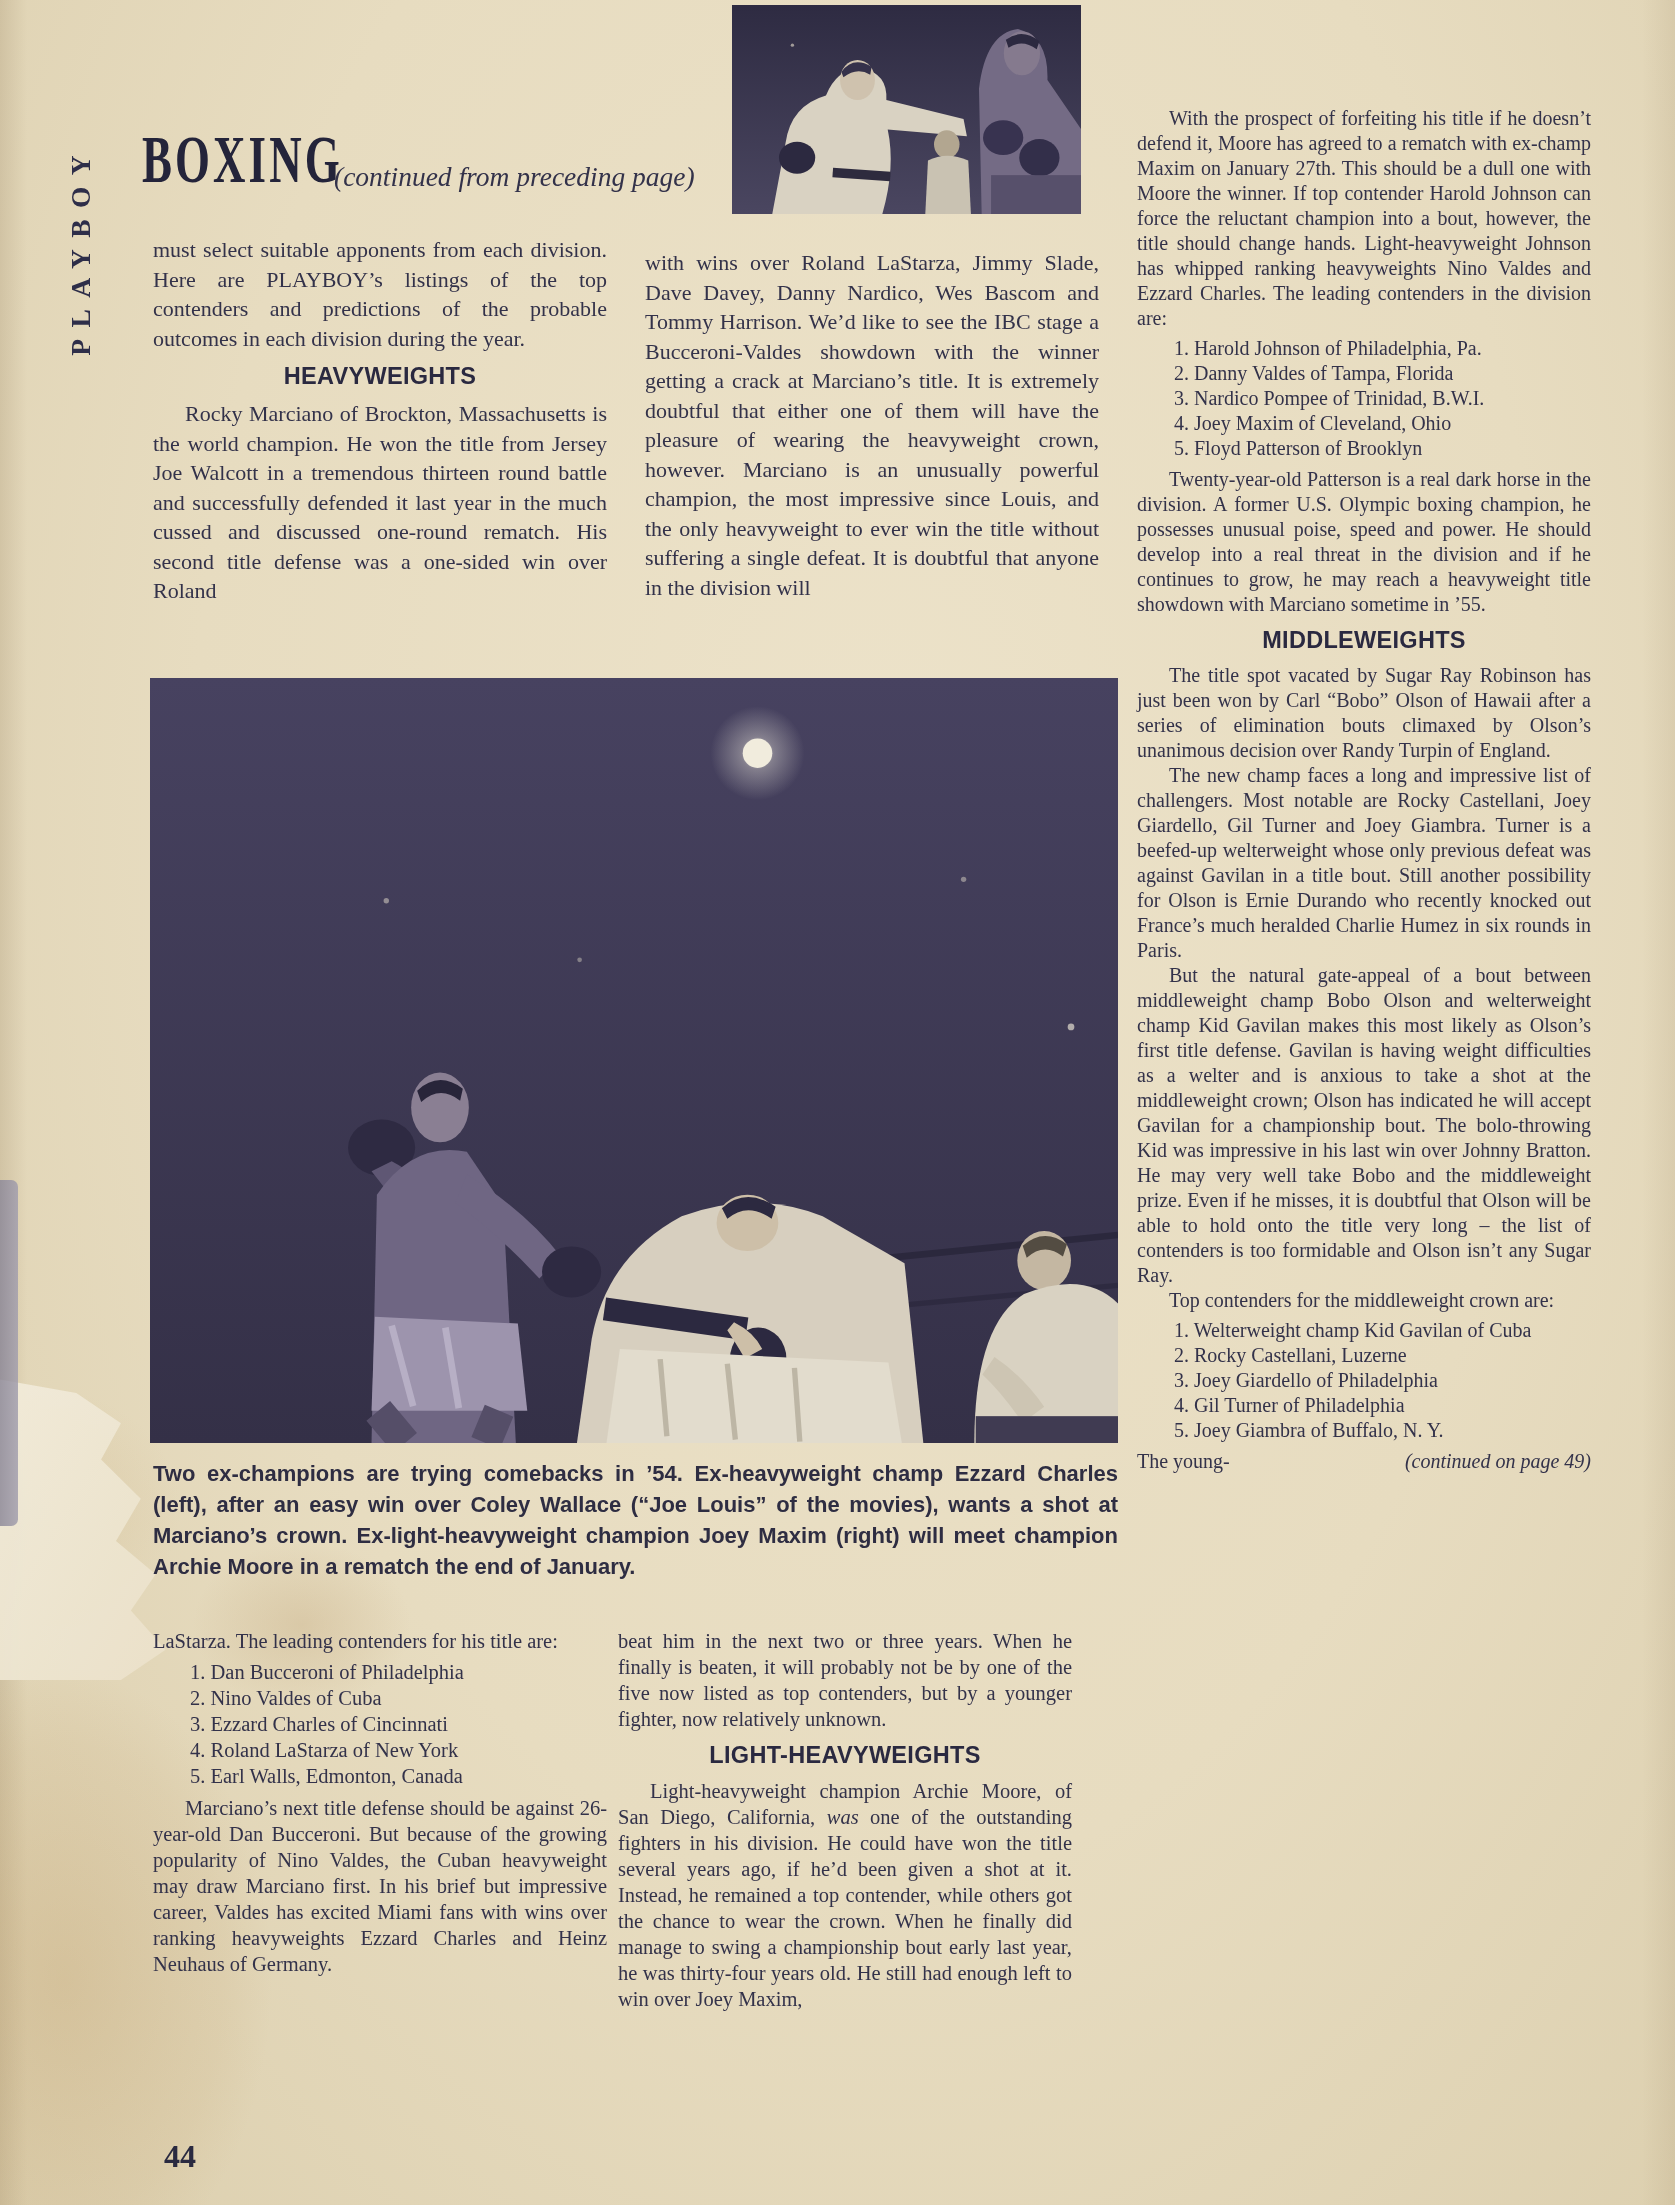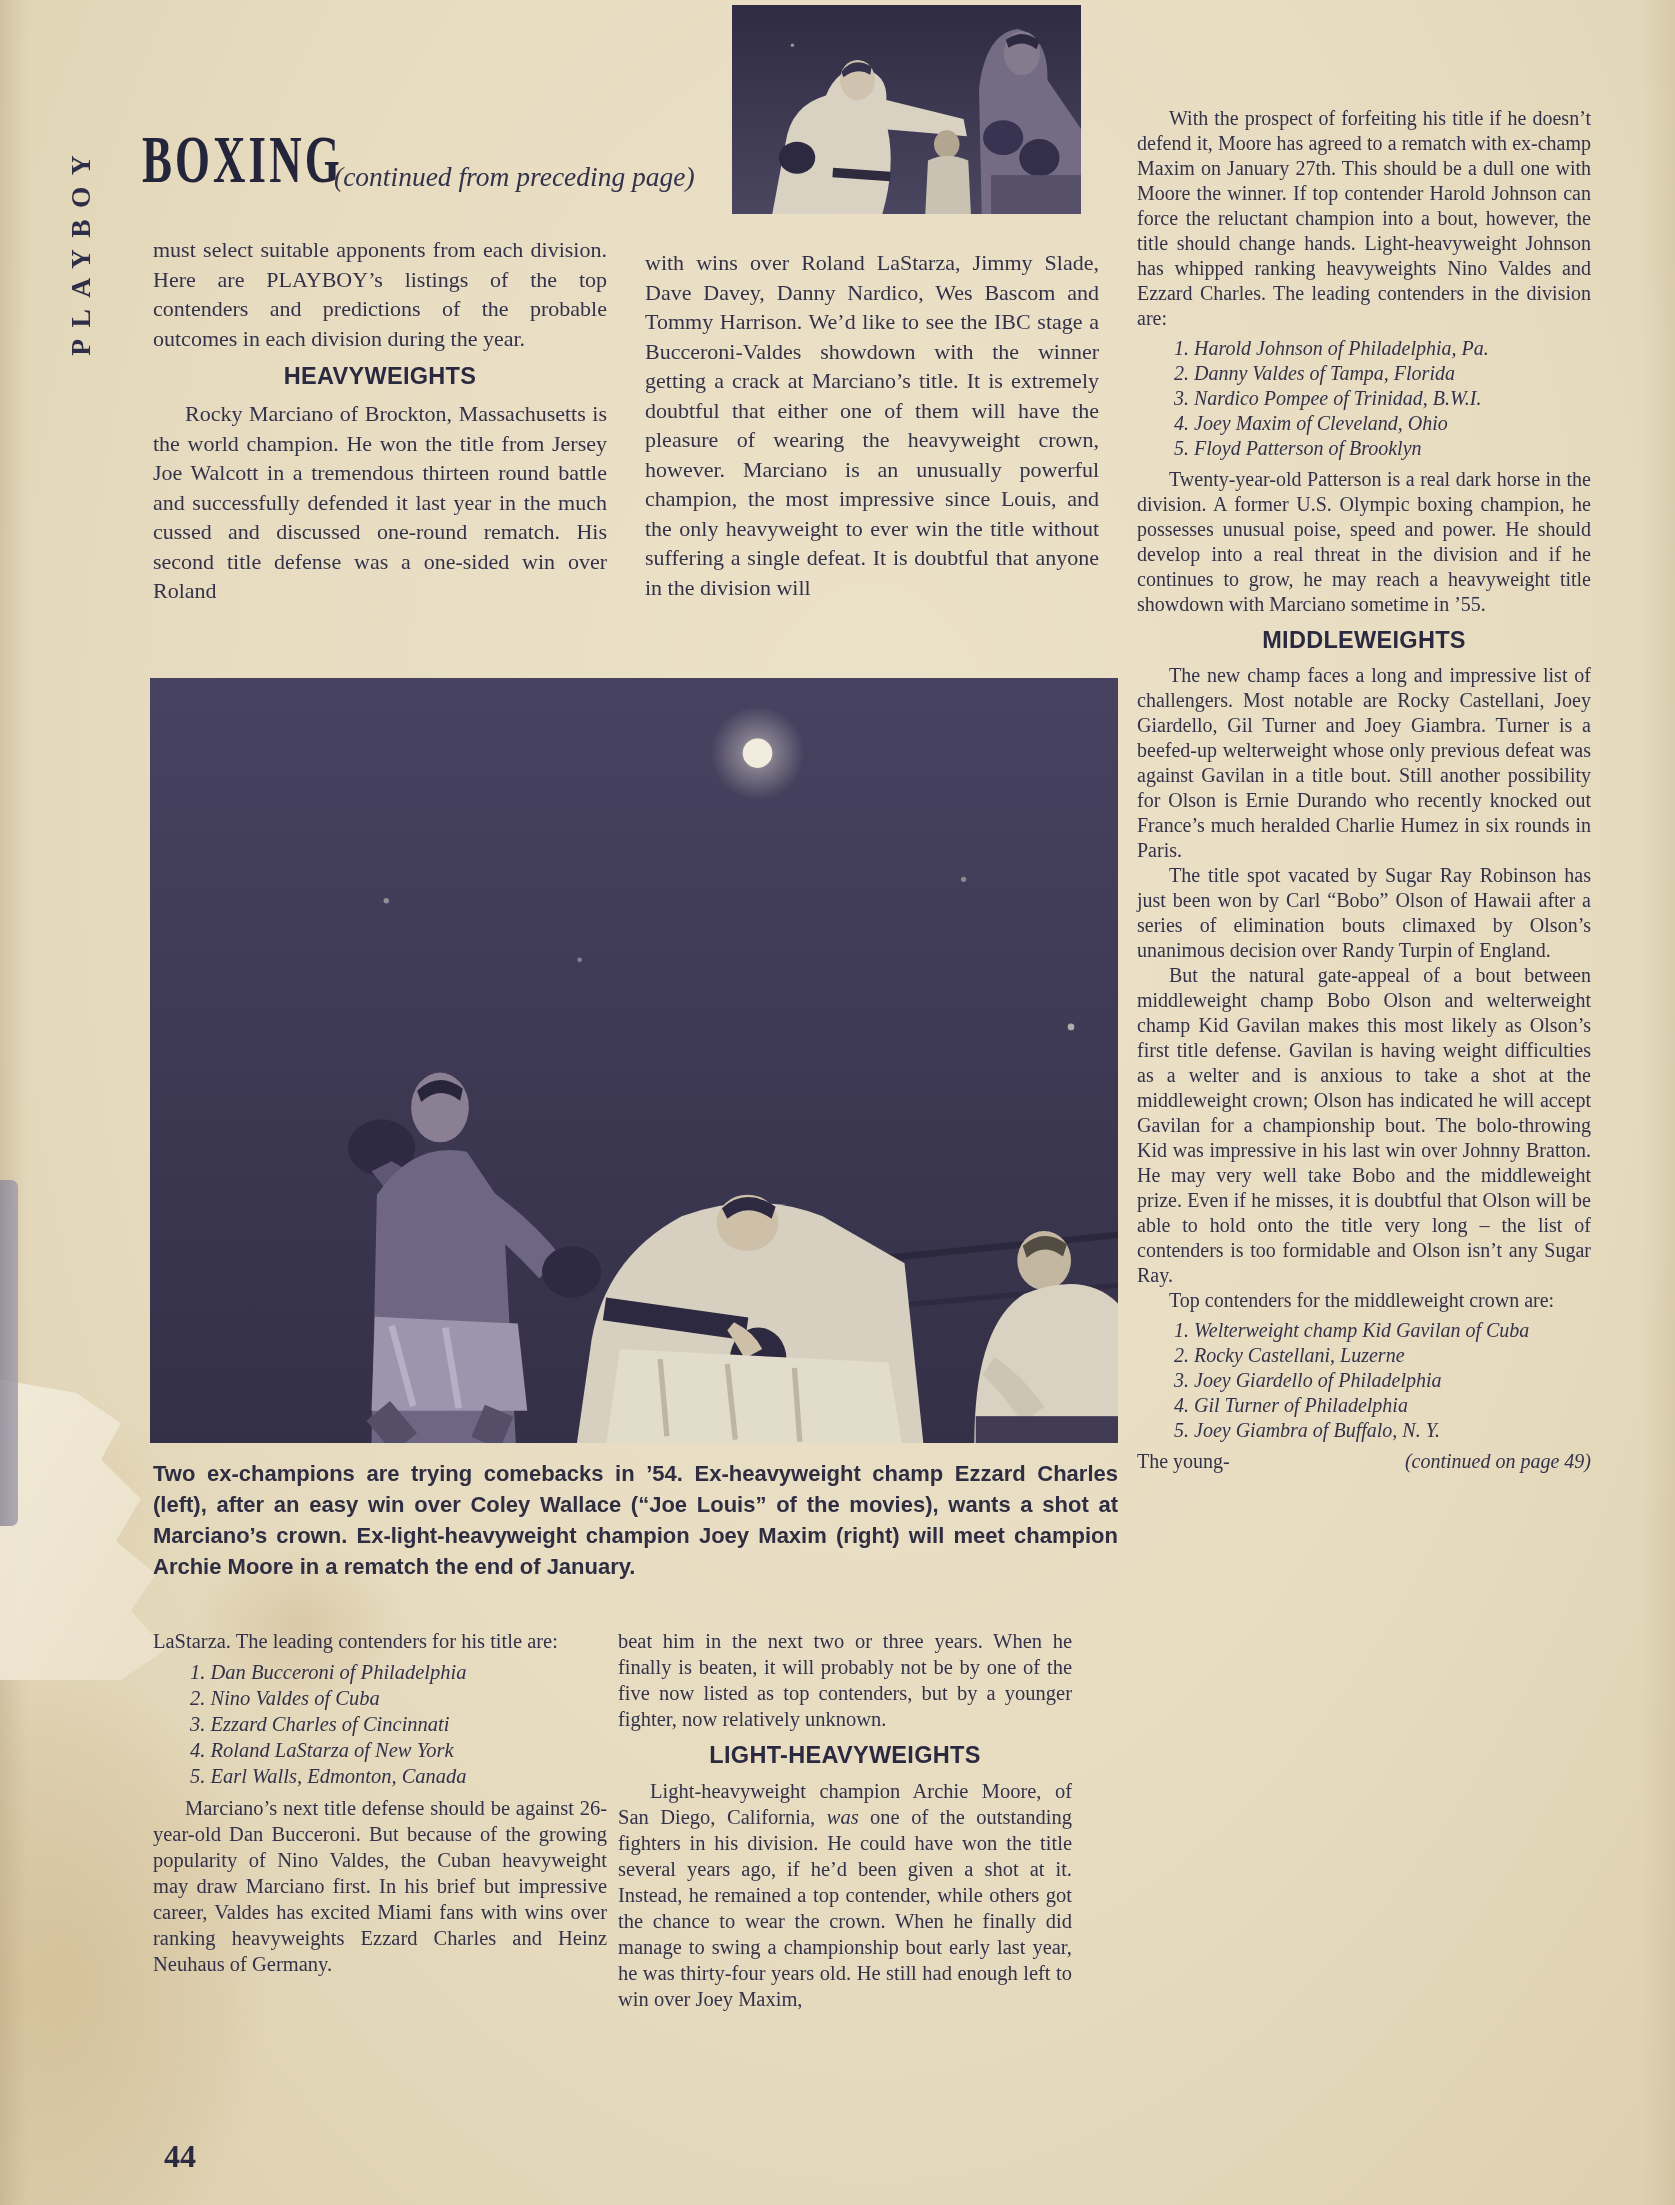--- a/index.html
+++ b/index.html
@@ -46,21 +46,21 @@
   .col{position:absolute;text-align:justify;}
   .col-lg{width:454px;font-size:22px;line-height:29.5px;}
   .col-sm{width:454px;font-size:20.5px;line-height:26px;}
   .col3{width:454px;font-size:20px;line-height:25px;}
   .col p{margin:0;text-indent:32px;}
   .col p.noindent{text-indent:0;}
   .col h2{
     font:700 23.5px/1 "Liberation Sans",sans-serif;text-align:center;
     letter-spacing:0.3px;color:#2a2940;margin:12px 0 10.7px;text-indent:0;
   }
-  ol.contenders{list-style:none;margin:5.4px 0;padding:0;font-style:italic;}
+  ol.contenders{list-style:none;margin:5.4px 0;padding:0;}
   ol.contenders li{padding-left:79px;text-indent:-42px;}
   .caption{
     position:absolute;left:153px;top:1458px;width:965px;
     font:600 22px/31px "Liberation Sans",sans-serif;color:#2e2d42;text-align:justify;
   }
   .closing{display:flex;justify-content:space-between;text-indent:0 !important;}
   .closing em{font-style:italic;margin-left:7px;}
   .page-number{
     position:absolute;left:164px;top:2140px;
     font:700 32px/1 "Liberation Serif",serif;color:#2a2a40;
@@ -123,22 +123,22 @@
     <p>With the prospect of forfeiting his title if he doesn’t defend it, Moore has agreed to a rematch with ex-champ Maxim on January 27th.  This should be a dull one with Moore the winner.  If top contender Harold Johnson can force the reluctant champion into a bout, however, the title should change hands.  Light-heavyweight Johnson has whipped ranking heavyweights Nino Valdes and Ezzard Charles.  The leading contenders in the division are:</p>
     <ol class="contenders">
       <li><span>1.</span> <span>Harold Johnson of Philadelphia, Pa.</span></li>
       <li><span>2.</span> <span>Danny Valdes of Tampa, Florida</span></li>
       <li><span>3.</span> <span>Nardico Pompee of Trinidad, B.W.I.</span></li>
       <li><span>4.</span> <span>Joey Maxim of Cleveland, Ohio</span></li>
       <li><span>5.</span> <span>Floyd Patterson of Brooklyn</span></li>
     </ol>
     <p>Twenty-year-old Patterson is a real dark horse in the division.  A former U.S. Olympic boxing champion, he possesses unusual poise, speed and power.  He should develop into a real threat in the division and if he continues to grow, he may reach a heavyweight title showdown with Marciano sometime in ’55.</p>
     <h2>MIDDLEWEIGHTS</h2>
+    <p>The title spot vacated by Sugar Ray Robinson has just been won by Carl “Bobo” Olson of Hawaii after a series of elimination bouts climaxed by Olson’s unanimous decision over Randy Turpin of England.</p>
     <p>The new champ faces a long and impressive list of challengers.  Most notable are Rocky Castellani, Joey Giardello, Gil Turner and Joey Giambra.  Turner is a beefed-up welterweight whose only previous defeat was against Gavilan in a title bout.  Still another possibility for Olson is Ernie Durando who recently knocked out France’s much heralded Charlie Humez in six rounds in Paris.</p>
-    <p>The title spot vacated by Sugar Ray Robinson has just been won by Carl “Bobo” Olson of Hawaii after a series of elimination bouts climaxed by Olson’s unanimous decision over Randy Turpin of England.</p>
     <p>But the natural gate-appeal of a bout between middleweight champ Bobo Olson and welterweight champ Kid Gavilan makes this most likely as Olson’s first title defense.  Gavilan is having weight difficulties as a welter and is anxious to take a shot at the middleweight crown; Olson has indicated he will accept Gavilan for a championship bout.  The bolo-throwing Kid was impressive in his last win over Johnny Bratton.  He may very well take Bobo and the middleweight prize.  Even if he misses, it is doubtful that Olson will be able to hold onto the title very long – the list of contenders is too formidable and Olson isn’t any Sugar Ray.</p>
     <p>Top contenders for the middleweight crown are:</p>
     <ol class="contenders">
       <li><span>1.</span> <span>Welterweight champ Kid Gavilan of Cuba</span></li>
       <li><span>2.</span> <span>Rocky Castellani, Luzerne</span></li>
       <li><span>3.</span> <span>Joey Giardello of Philadelphia</span></li>
       <li><span>4.</span> <span>Gil Turner of Philadelphia</span></li>
       <li><span>5.</span> <span>Joey Giambra of Buffalo, N. Y.</span></li>
     </ol>
     <p class="closing">

